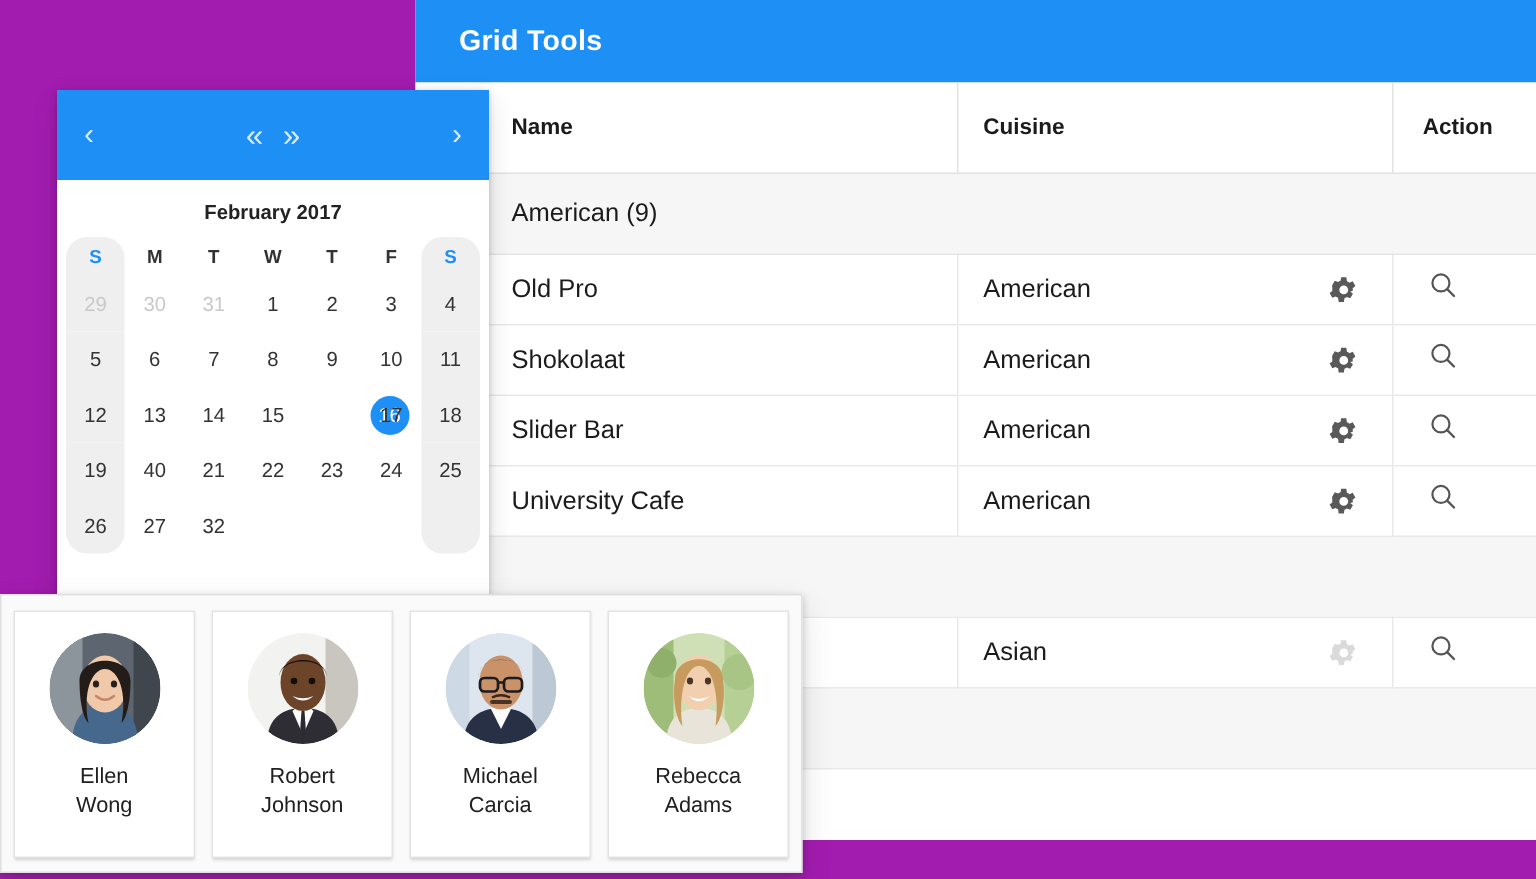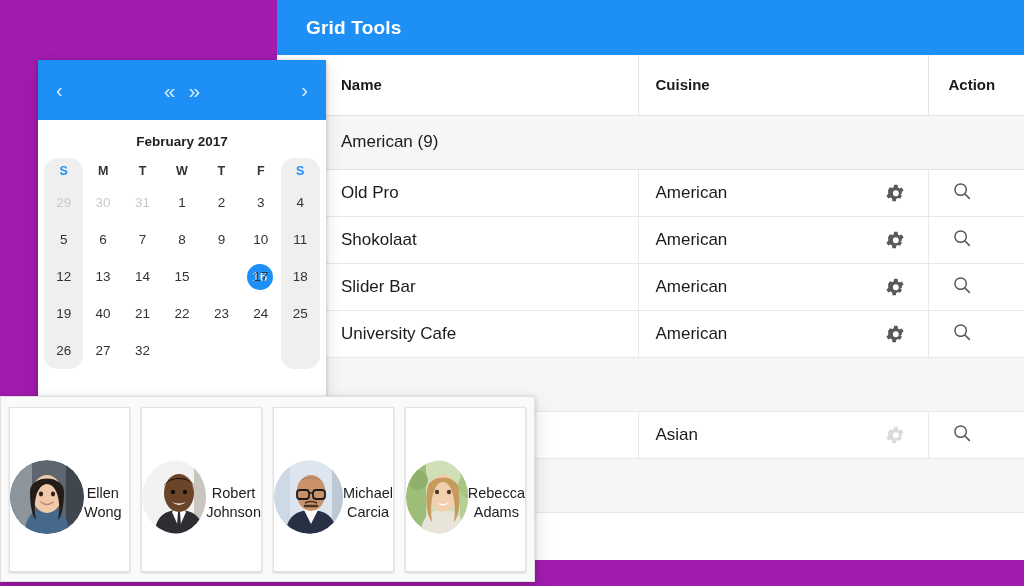--- a/index.html
+++ b/index.html
@@ -98,21 +98,21 @@
   .people {
     position: absolute; left: 0; top: 396px; width: 535px; height: 186px;
     background: #fafafa; border: 1px solid #e0e0e0;
     box-shadow: 0 1px 5px rgba(0,0,0,.18), 0 8px 20px rgba(0,0,0,.12);
     padding: 10px 0 0 8px;
     display: flex; gap: 11px;
   }
   .pcard {
     width: 121px; height: 165px; background:#fff; border:1px solid #e3e3e3;
     box-shadow: 0 1px 2px rgba(0,0,0,.16);
-    display:flex; flex-direction:row; align-items:center; padding-top: 14px;
+    display:flex; flex-direction:column; align-items:center; padding-top: 14px;
   }
   .pname { font-size: 14.5px; color:#202020; text-align:center; line-height: 1.28; margin-top: 13px; }
   .avatar { width: 74px; height: 74px; border-radius:50%; overflow:hidden; position:relative; }
   .avatar svg { display:block; }
 </style>
 </head>
 <body>
 
 <div id="stage">
 

